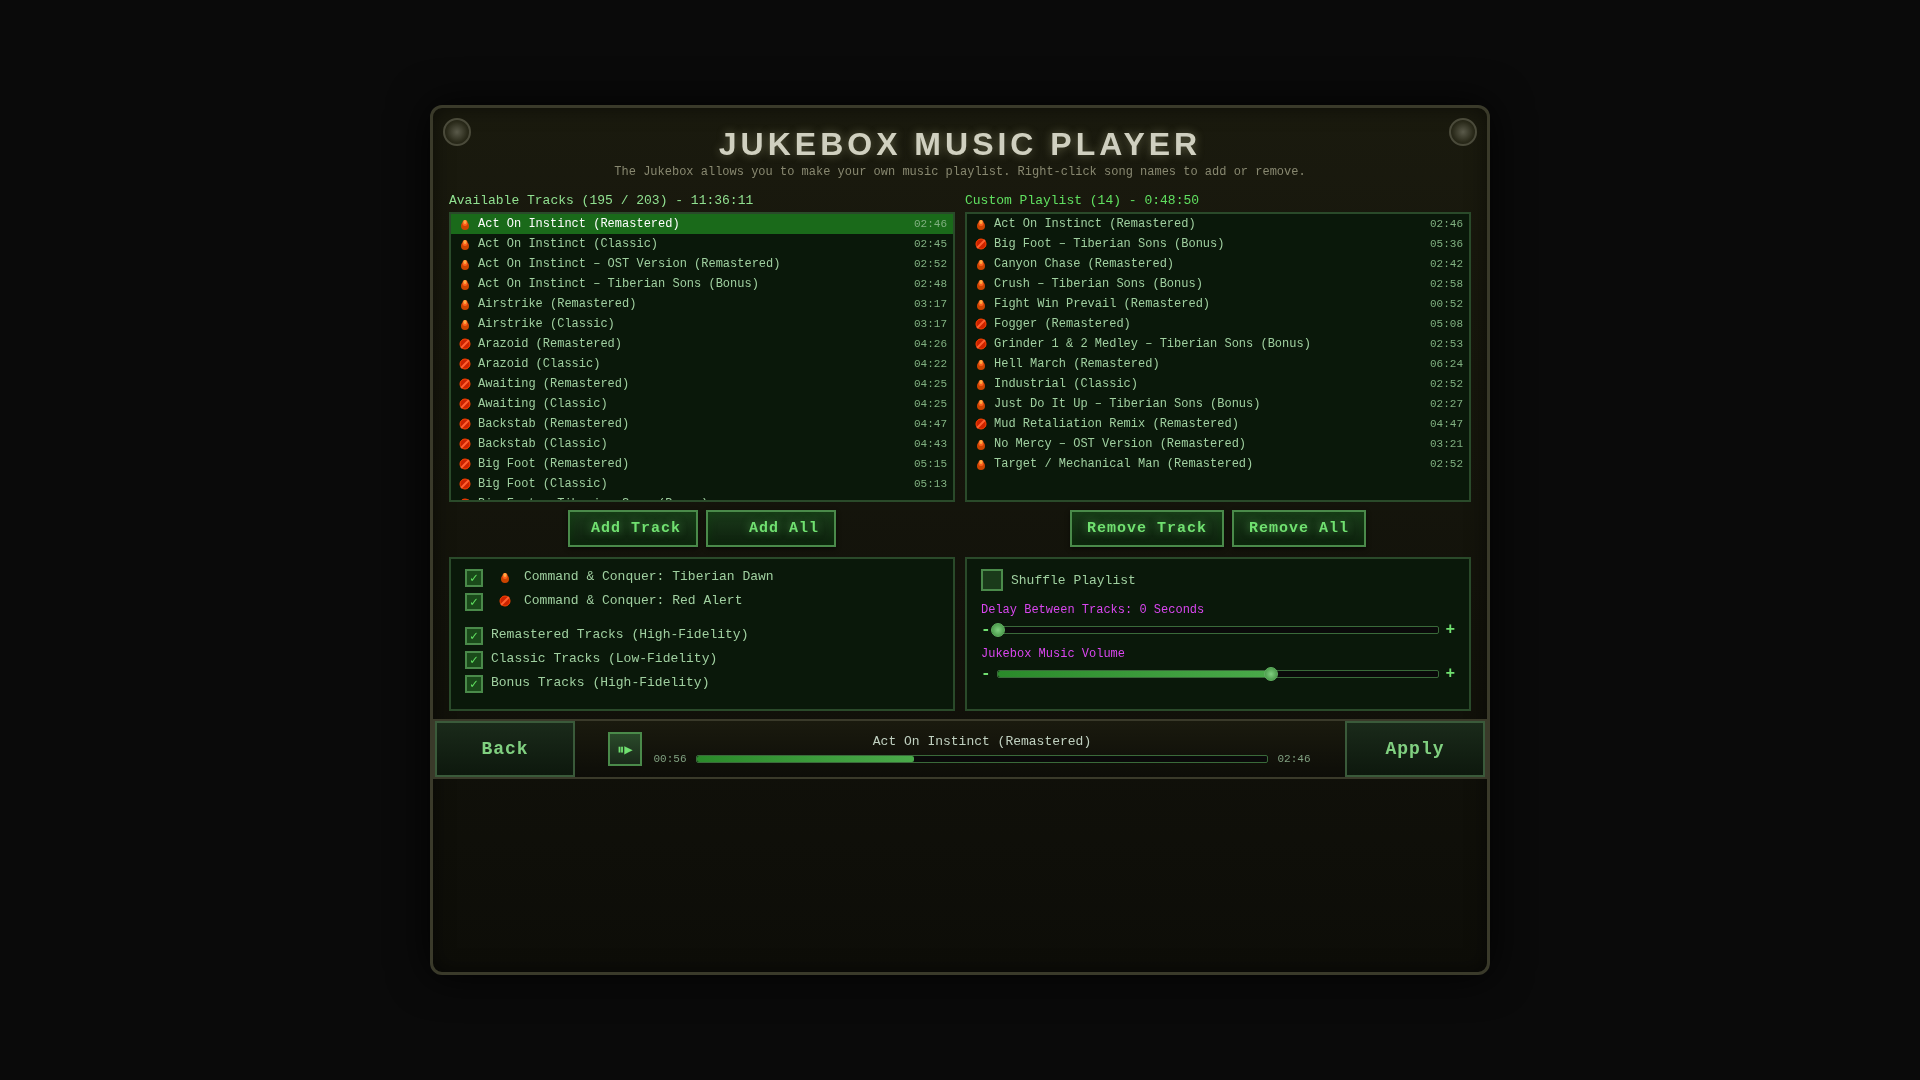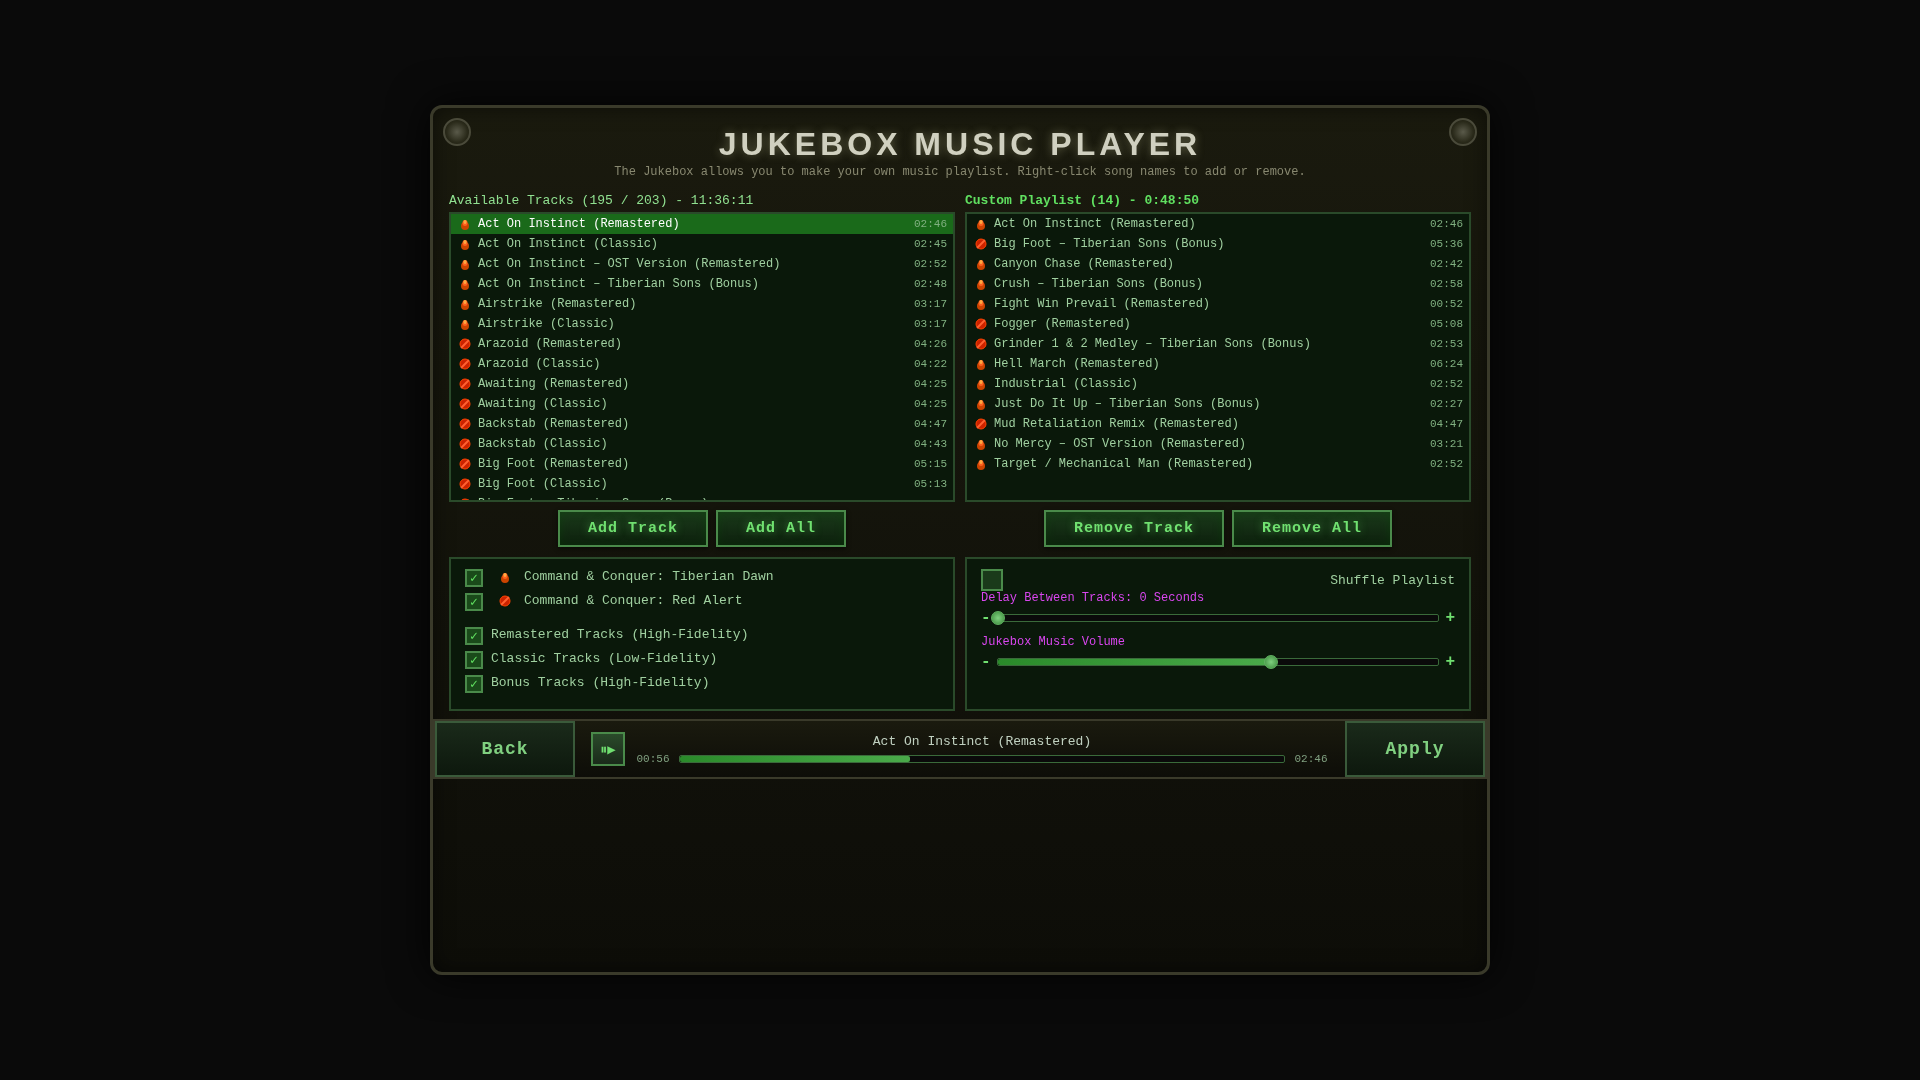--- a/index.html
+++ b/index.html
@@ -71,21 +71,20 @@
 
     .panel-header {
       font-size: 13px;
       color: #90e090;
       margin-bottom: 4px;
       font-family: 'Courier New', monospace;
     }
 
     .panel-header.cyan {
       color: #60e060;
-      font-weight: bold;
     }
 
     .track-list-container {
       background: #0a180a;
       border: 2px solid #2a4a2a;
       height: 290px;
       overflow-y: hidden;
       position: relative;
     }
 
@@ -164,26 +163,27 @@
       justify-content: center;
     }
 
     .game-btn {
       background: linear-gradient(180deg, #1a3a1a 0%, #0d200d 100%);
       border: 2px solid #4a8a4a;
       color: #70e070;
       font-size: 15px;
       font-family: 'Courier New', monospace;
       font-weight: bold;
-      padding: 8px 28px;
+      padding: 8px 15px;
       cursor: pointer;
       letter-spacing: 1px;
       min-width: 130px;
       text-shadow: 0 0 8px rgba(100,220,100,0.5);
       box-shadow: inset 0 0 10px rgba(0,80,0,0.3), 0 2px 4px rgba(0,0,0,0.5);
+      text-align: right;
     }
 
     .bottom-section {
       display: flex;
       gap: 10px;
       margin-top: 10px;
       padding: 0 0;
     }
 
     .filter-panel {
@@ -230,22 +230,21 @@
       content: '✓';
       color: #60e060;
       font-size: 13px;
       font-weight: bold;
     }
 
     .shuffle-row {
       display: flex;
       align-items: center;
       gap: 8px;
-      margin-bottom: 0;
-      justify-content: space-between;
+      margin-bottom: 12px;
     }
 
     .shuffle-checkbox {
       width: 22px;
       height: 22px;
       background: #1a3a1a;
       border: 2px solid #4a8a4a;
       flex-shrink: 0;
     }
 
@@ -306,20 +305,21 @@
     }
 
     .bottom-bar {
       display: flex;
       align-items: center;
       margin-top: 8px;
       background: linear-gradient(180deg, #1a1a0e 0%, #0d0d08 100%);
       border: 2px solid #3a3a2a;
       padding: 0 0;
       height: 60px;
+      gap: 17px;
     }
 
     .back-btn, .apply-btn {
       background: linear-gradient(180deg, #1a2a1a 0%, #0d180d 100%);
       border: 2px solid #3a5a3a;
       color: #80d080;
       font-size: 18px;
       font-family: 'Courier New', monospace;
       font-weight: bold;
       cursor: pointer;

